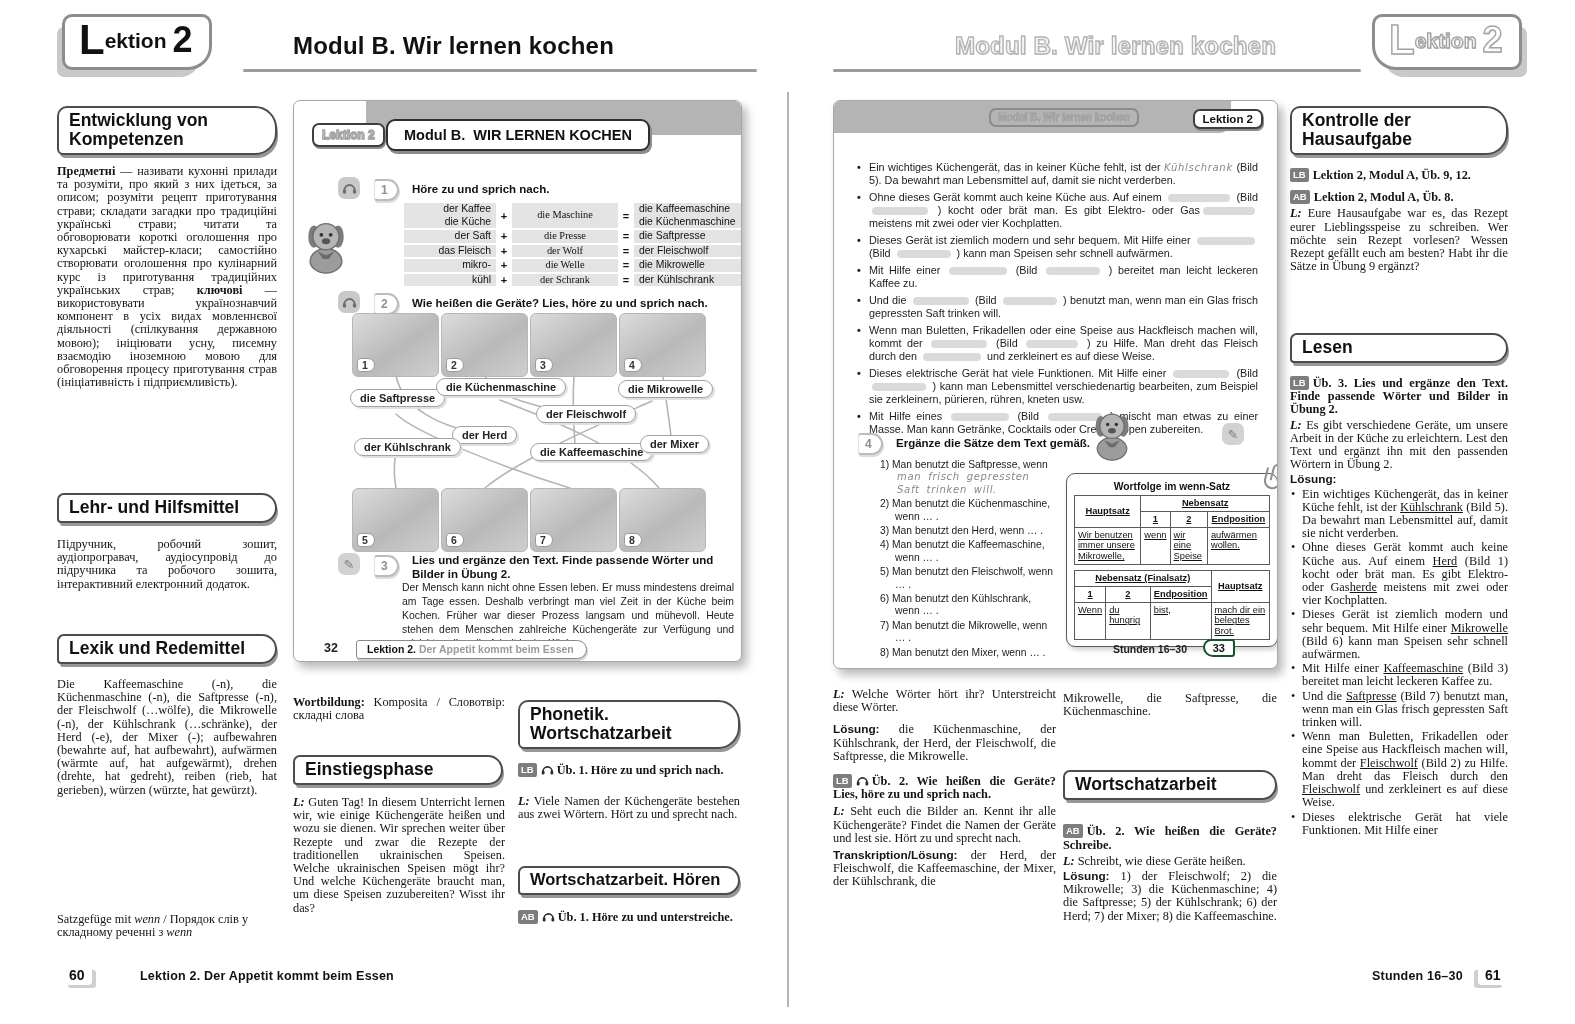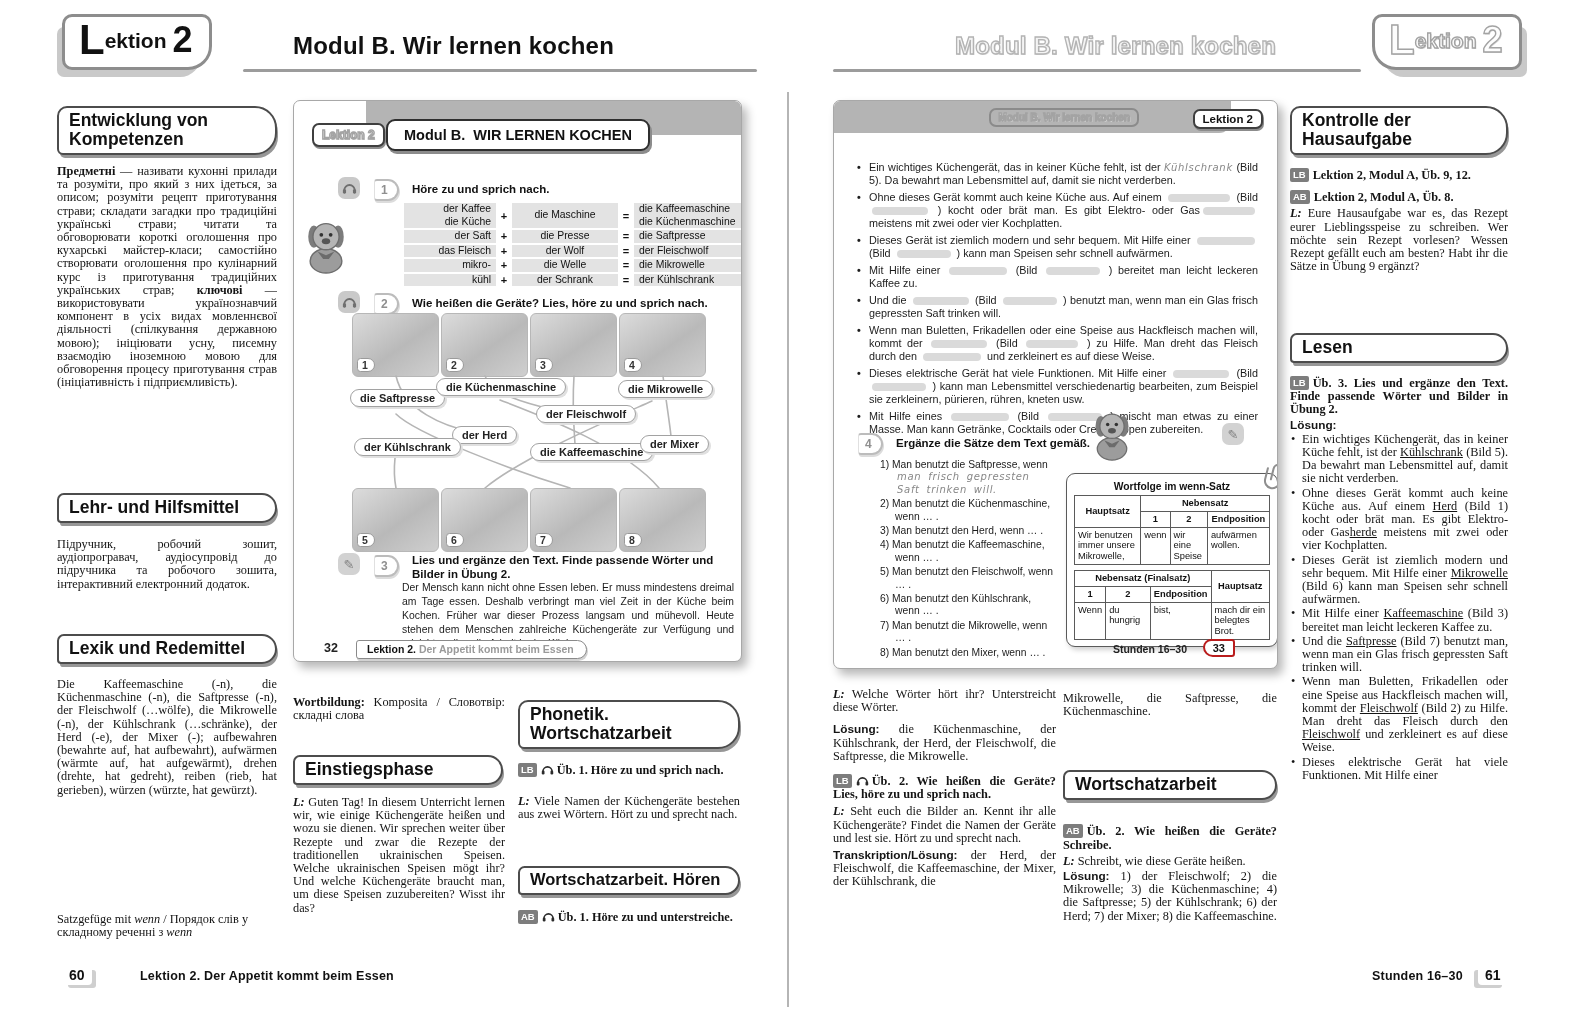--- a/index.html
+++ b/index.html
@@ -55,56 +55,56 @@
   .exnum{position:absolute;border:2px solid #bcbcbc;border-left:1px solid #e0e0e0;border-radius:3px 11px 11px 3px;
          color:#8f8f8f;font-weight:bold;font-size:12px;padding:2px 9px 2px 6px;background:#fff;box-shadow:1px 2px 0 #dcdcdc;}
   .extitle{position:absolute;font-weight:bold;font-size:11.5px;line-height:1.22;}
   .booktext{font-size:10.4px;line-height:14px;color:#1c1c1c;}
 
   
   .wrow{display:flex;align-items:stretch;margin-bottom:2px;}
   .wcell{background:#e3e3e3;font-size:10.4px;line-height:12.5px;padding:0 5px;white-space:pre-line;
          display:flex;flex-direction:column;justify-content:center;}
   .wa{width:82px;text-align:right;align-items:flex-end;}
-  .wb{width:96px;text-align:center;align-items:center;margin:0 0;}
+  .wb{width:96px;text-align:center;align-items:center;margin:0 0;font-family:Liberation Serif, serif;}
   .wc{width:140px;text-align:left;}
   .wop{width:16px;text-align:center;font-weight:bold;font-size:11px;display:flex;align-items:center;justify-content:center;}
 
   
   .photo{position:absolute;width:85px;height:62px;border-radius:6px;border:1px solid #b7b7b7;
          background:linear-gradient(145deg,#dcdcdc 0%,#b9b9b9 55%,#cfcfcf 100%);}
   .pnum{position:absolute;left:4px;bottom:4px;background:#fff;border:1.5px solid #9a9a9a;border-radius:4px 8px 8px 4px;
         font-weight:bold;font-size:10.5px;padding:0 6px 0 4px;color:#333;}
   .bubble{position:absolute;background:#fff;border:1.5px solid #a2a2a2;border-radius:13px;
           padding:2px 9px;font-size:11px;font-weight:bold;white-space:nowrap;box-shadow:2px 2px 0 #e0e0e0;color:#222;}
   .links{position:absolute;pointer-events:none;}
 
   
   .bf-num{position:absolute;font-weight:bold;font-size:12.5px;color:#222;}
   .bf-pill{position:absolute;border:1.5px solid #8a8a8a;border-radius:4px 13px 13px 4px;padding:2px 12px 3px 10px;
            font-weight:bold;font-size:10.5px;white-space:nowrap;box-shadow:1px 2px 0 #d2d2d2;background:#fff;}
   .bf-gray{color:#9a9a9a;}
-  .bf-chip{position:absolute;border:2px solid #b91c1c;border-radius:10px 4px 4px 12px;font-weight:bold;
+  .bf-chip{position:absolute;border:2px solid #14532d;border-radius:10px 4px 4px 12px;font-weight:bold;
            font-size:11px;padding:1px 8px;background:#fff;text-align:center;}
 
   
   .bul{position:relative;padding-left:13px;margin-bottom:4px;font-size:10.8px;line-height:13px;color:#1c1c1c;text-align:justify;}
   .bul::before{content:"\2022";position:absolute;left:1px;top:0;font-weight:bold;}
   .gap{display:inline-block;background:#dadada;height:8px;border-radius:4px;width:52px;vertical-align:-1px;margin:0 3px;}
   .hand{font-family:"DejaVu Sans",sans-serif;font-style:italic;color:#878787;font-size:10px;
         letter-spacing:.7px;word-spacing:3px;}
 
   .ex4item{padding-left:15px;text-indent:-15px;font-size:10.3px;line-height:12.4px;margin-bottom:2px;color:#1c1c1c;}
   .ex4item .hand{display:block;text-indent:0;margin-left:2px;}
 
   
   .wtbox{position:absolute;background:#fff;border:1.6px solid #5a5a5a;border-radius:9px;padding:7px 7px 6px 7px;
          box-shadow:2px 3px 5px rgba(0,0,0,.18);}
   .wtitle{text-align:center;font-weight:bold;font-size:10.3px;margin-bottom:3px;}
-  .wt{border-collapse:collapse;width:100%;margin-bottom:5px;}
+  .wt{border-collapse:collapse;width:100%;margin-bottom:5px;text-decoration:underline;}
   .wt th,.wt td{border:1px solid #5a5a5a;font-size:9.3px;line-height:10.8px;padding:2px 3px;text-align:left;vertical-align:top;}
   .wt th{text-align:center;font-weight:bold;vertical-align:middle;}
 
   
   .sbul{position:relative;padding-left:12px;margin-bottom:1px;}
   .sbul::before{content:"\2022";position:absolute;left:1px;top:0;}
 
   
   .corner{position:absolute;background:#fff;font-weight:bold;font-size:14px;padding:2px 7px;border-radius:4px;}
   .corner.l{box-shadow:5px 4px 0 -1px #cfcfcf;}
@@ -490,20 +490,24 @@
     </div>
   </div>
 
   <div class="abs" style="left:1290px;top:333px;width:218px;">
     <span class="hdrbox">Lesen</span>
   </div>
   <div class="abs" style="left:1290px;top:376px;width:218px;height:586px;overflow:hidden;">
     <div class="serif just" style="margin-bottom:2px;">
       <span class="badge">LB</span><span class="boldline">Üb. 3. Lies und ergänze den Text. Finde passende Wörter und Bilder in Übung 2.</span>
     </div>
+    <div class="serif just" style="margin-bottom:2px;">
+      <span class="lbl-li">L:</span>
+      <span>Es gibt verschiedene Geräte, um unsere Arbeit in der Küche zu erleichtern. Lest den Text und ergänzt ihn mit den passenden Wörtern in Übung 2.</span>
+    </div>
     <div class="serif" style="margin-bottom:1px;">
       <span class="lbl-sans">Lösung:</span>
     </div>
     <div class="serif just sbul"><span>Ein wichtiges Küchengerät, das in keiner Küche fehlt, ist der </span><span class="seg-u">Kühlschrank</span><span> (Bild 5). Da bewahrt man Lebensmittel auf, damit sie nicht verderben.</span></div>
     <div class="serif just sbul"><span>Ohne dieses Gerät kommt auch keine Küche aus. Auf einem </span><span class="seg-u">Herd</span><span> (Bild 1) kocht oder brät man. Es gibt Elektro- oder Gas</span><span class="seg-u">herde</span><span> meistens mit zwei oder vier Kochplatten.</span></div>
     <div class="serif just sbul"><span>Dieses Gerät ist ziemlich modern und sehr bequem. Mit Hilfe einer </span><span class="seg-u">Mikrowelle</span><span> (Bild 6) kann man Speisen sehr schnell aufwärmen.</span></div>
     <div class="serif just sbul"><span>Mit Hilfe einer </span><span class="seg-u">Kaffeemaschine</span><span> (Bild 3) bereitet man leicht leckeren Kaffee zu.</span></div>
     <div class="serif just sbul"><span>Und die </span><span class="seg-u">Saftpresse</span><span> (Bild 7) benutzt man, wenn man ein Glas frisch gepressten Saft trinken will.</span></div>
     <div class="serif just sbul"><span>Wenn man Buletten, Frikadellen oder eine Speise aus Hackfleisch machen will, kommt der </span><span class="seg-u">Fleischwolf</span><span> (Bild 2) zu Hilfe. Man dreht das Fleisch durch den </span><span class="seg-u">Fleischwolf</span><span> und zerkleinert es auf diese Weise.</span></div>
     <div class="serif just sbul"><span>Dieses elektrische Gerät hat viele Funktionen. Mit Hilfe einer</span></div>

